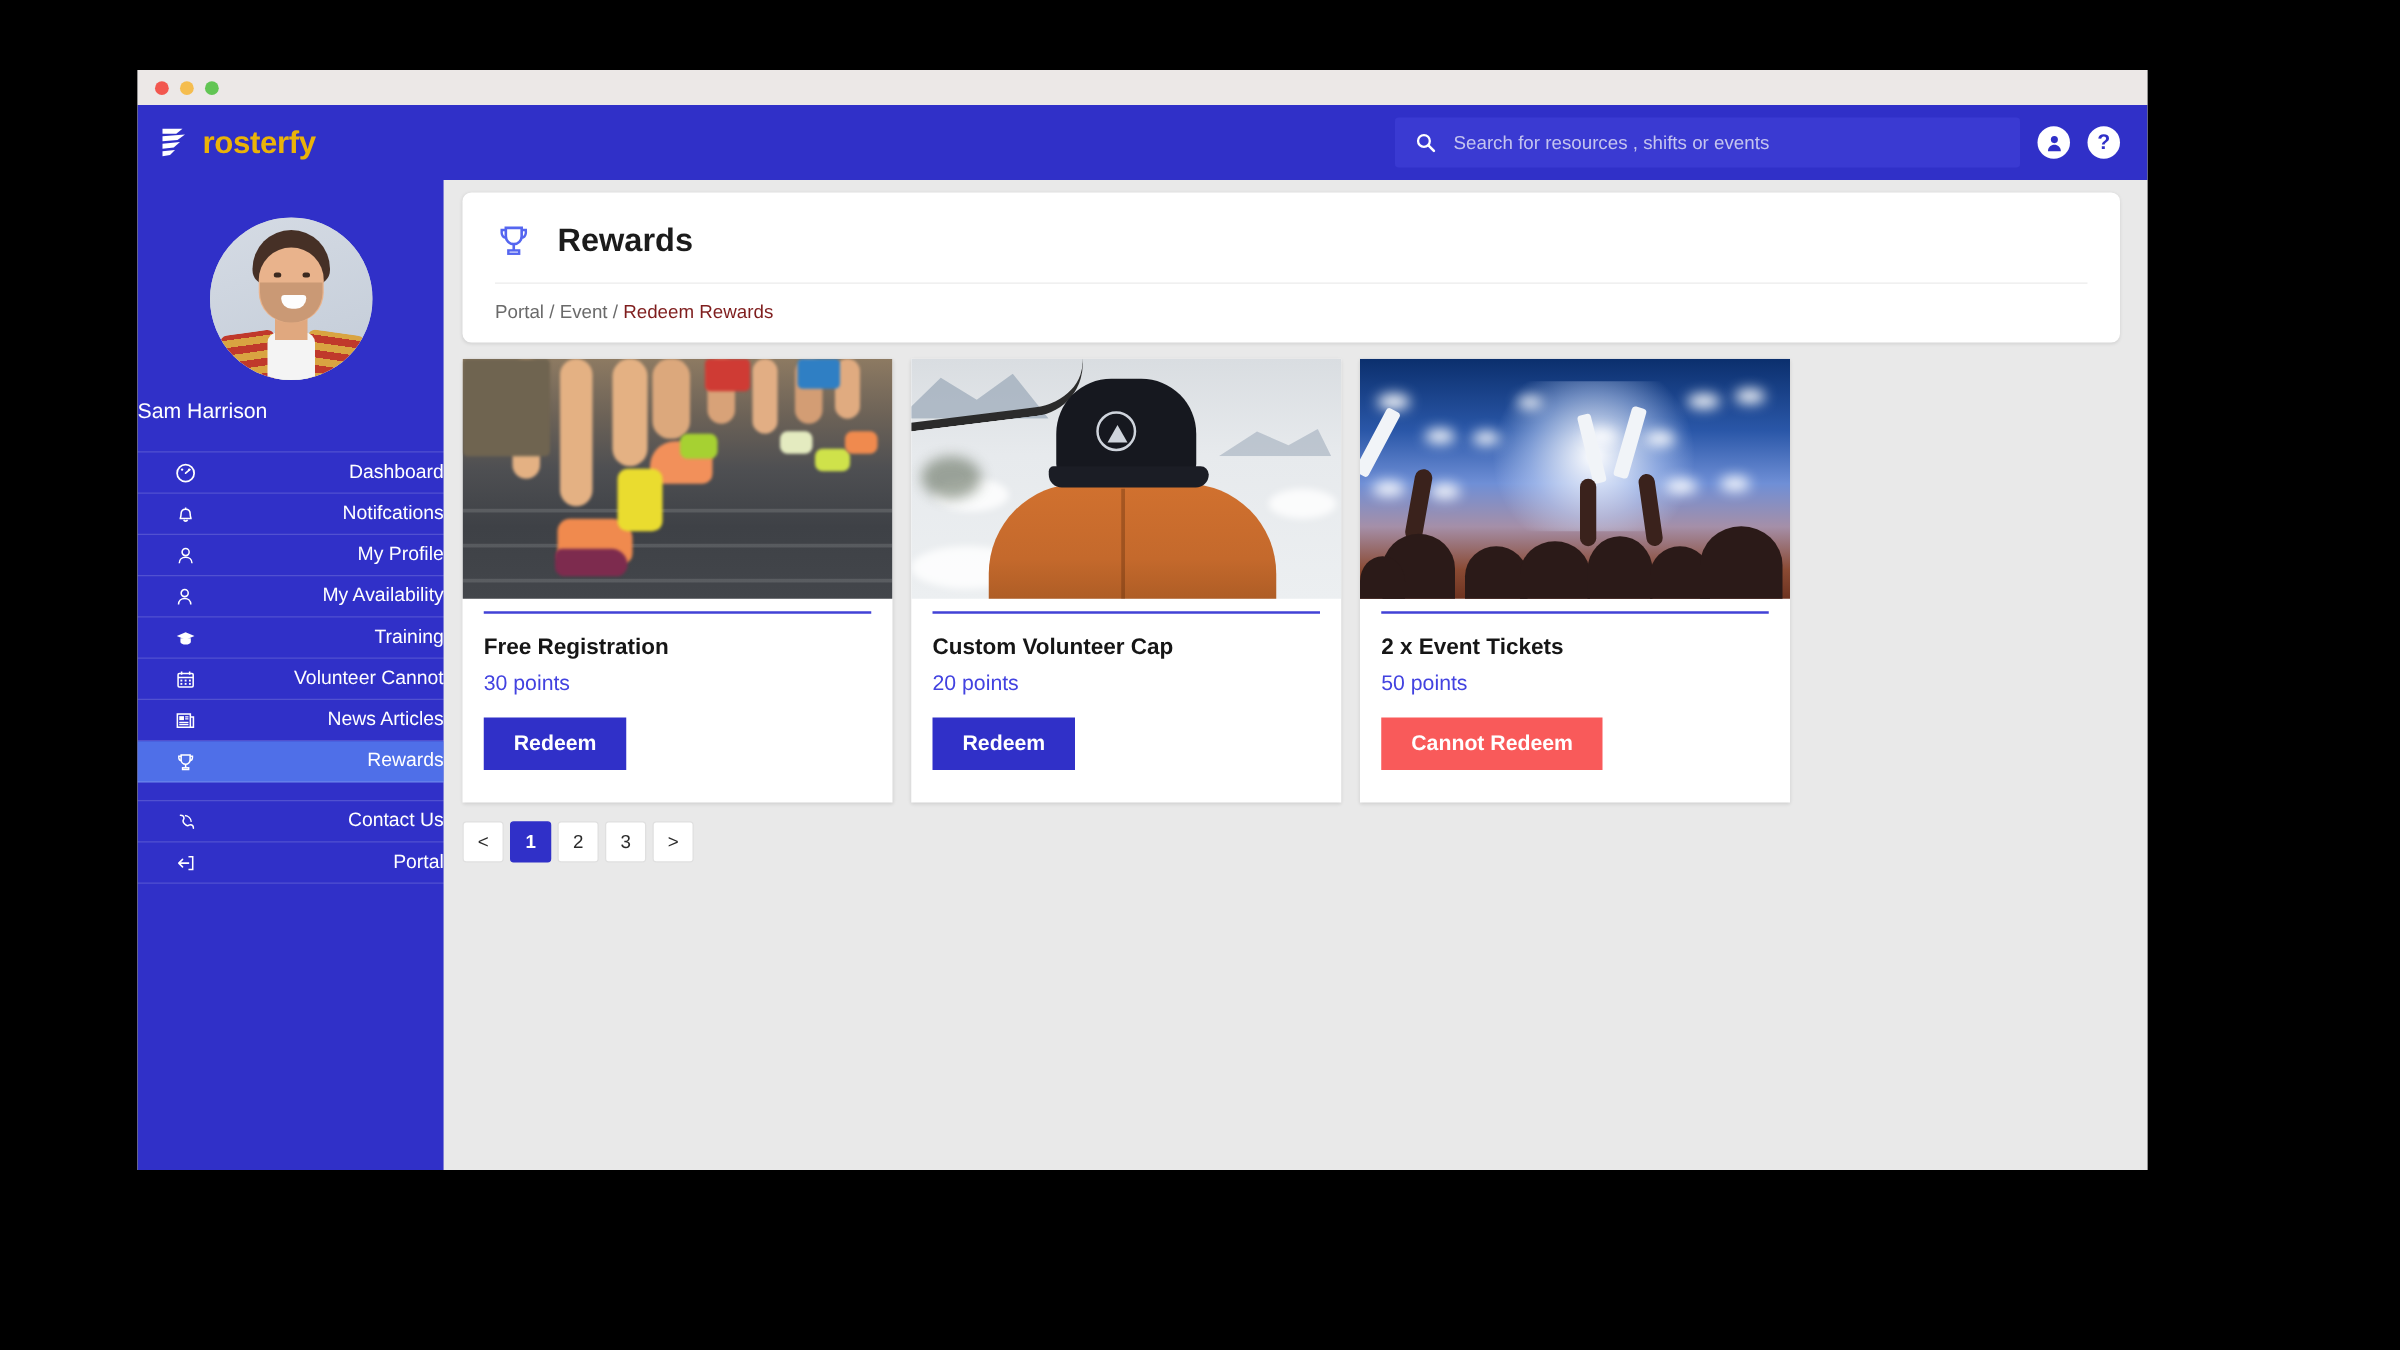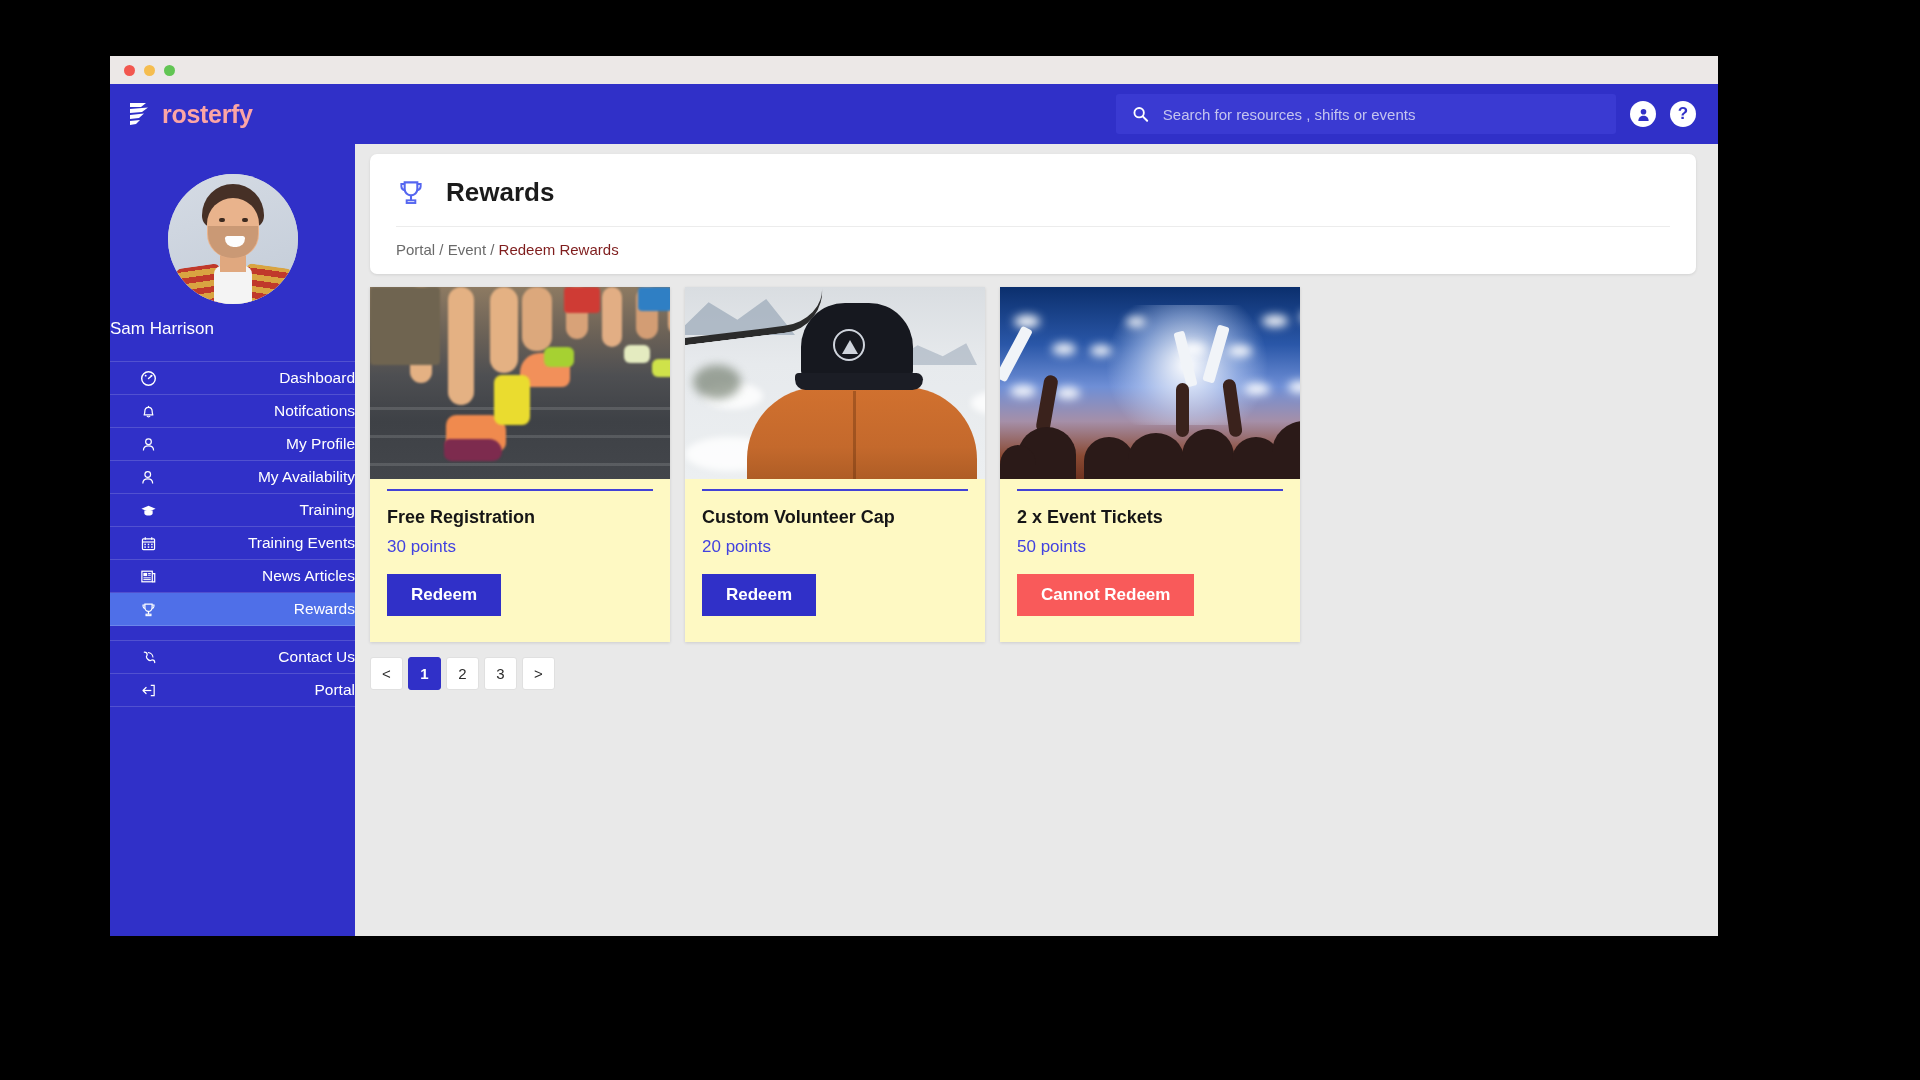--- a/index.html
+++ b/index.html
@@ -53,21 +53,21 @@
   }
   .brand {
     display: flex;
     align-items: center;
     gap: 10px;
     padding-left: 18px;
     width: 245px;
   }
   .brand-mark { width: 24px; height: 26px; flex: none; }
   .brand-text {
-    color: #fca5a5;
+    color: #eab308;
     font-size: 25px;
     font-weight: 700;
     letter-spacing: -0.3px;
   }
 
   .topbar-right {
     position: absolute;
     right: 22px;
     display: flex;
     align-items: center;
@@ -210,22 +210,22 @@
     display: flex;
     align-items: center;
     gap: 8px;
     cursor: pointer;
   }
   .history-btn svg { width: 15px; height: 15px; display: block; }
 
   
   .rewards-row { display: flex; gap: 15px; }
   .reward-card {
-    width: 300px;
-    background: #fef9c3;
+    width: 344px;
+    background: #ffffff;
     box-shadow: 0 1px 3px rgba(0,0,0,.12);
     overflow: hidden;
   }
   .reward-img { height: 192px; width: 100%; position: relative; overflow: hidden; }
   .reward-body { padding: 0 17px 26px 17px; }
   .reward-rule { height: 2px; background: #4242d6; margin: 10px 0 16px 0; }
   .reward-title { font-size: 18px; font-weight: 700; color: #161616; margin-bottom: 9px; }
   .reward-points { font-size: 17px; color: #4242e0; margin-bottom: 17px; }
   .btn {
     display: inline-block;
@@ -406,21 +406,21 @@
                   <g fill="#fff">
                     <rect x="4.6" y="9.2" width="1.6" height="1.6"></rect>
                     <rect x="8.2" y="9.2" width="1.6" height="1.6"></rect>
                     <rect x="11.8" y="9.2" width="1.6" height="1.6"></rect>
                     <rect x="4.6" y="12" width="1.6" height="1.6"></rect>
                     <rect x="8.2" y="12" width="1.6" height="1.6"></rect>
                     <rect x="11.8" y="12" width="1.6" height="1.6"></rect>
                   </g>
                 </svg>
             </span>
-            <span>Training Events</span>
+            <span>Volunteer Cannot</span>
           </div>
 
           <div class="nav-item">
             <span class="ic">
               <svg viewBox="0 0 18 18">
                   <rect x="2" y="3.4" width="11" height="11.2" fill="none" stroke="#fff" stroke-width="1.3"></rect>
                   <rect x="3.6" y="5.2" width="4" height="3.4" fill="#fff"></rect>
                   <g stroke="#fff" stroke-width="1.1">
                     <line x1="8.6" y1="5.8" x2="11.4" y2="5.8"></line>
                     <line x1="8.6" y1="7.6" x2="11.4" y2="7.6"></line>

